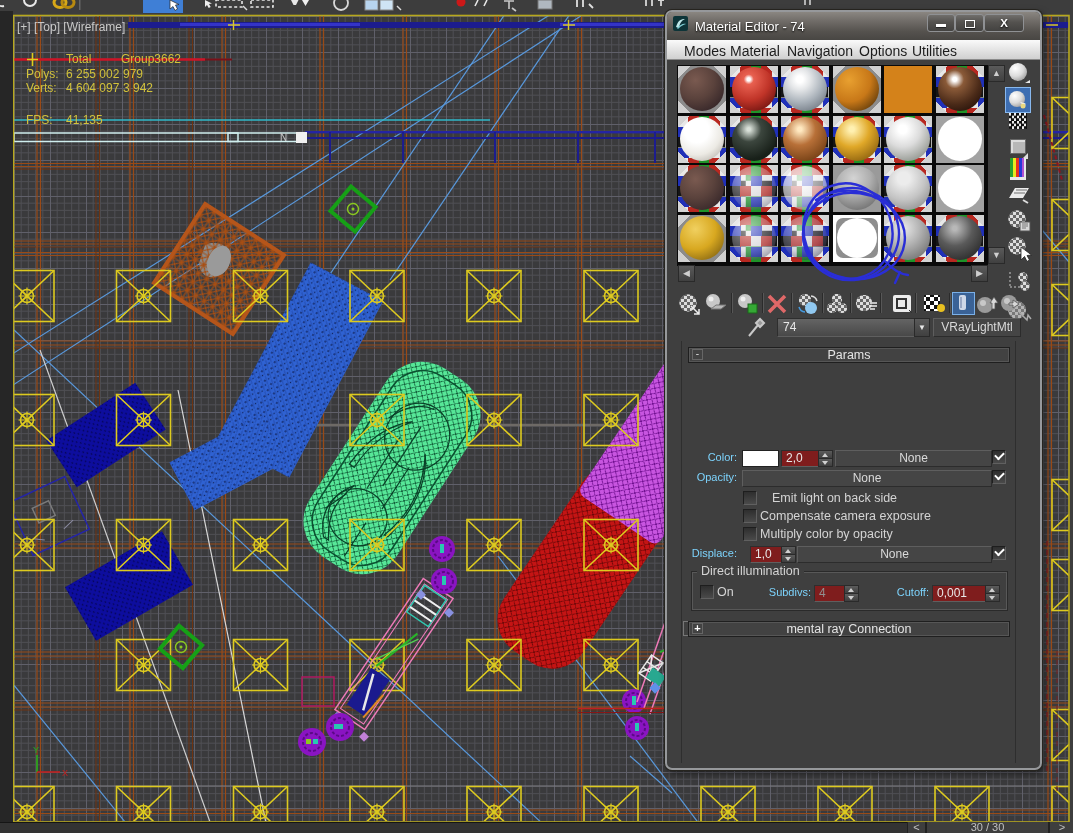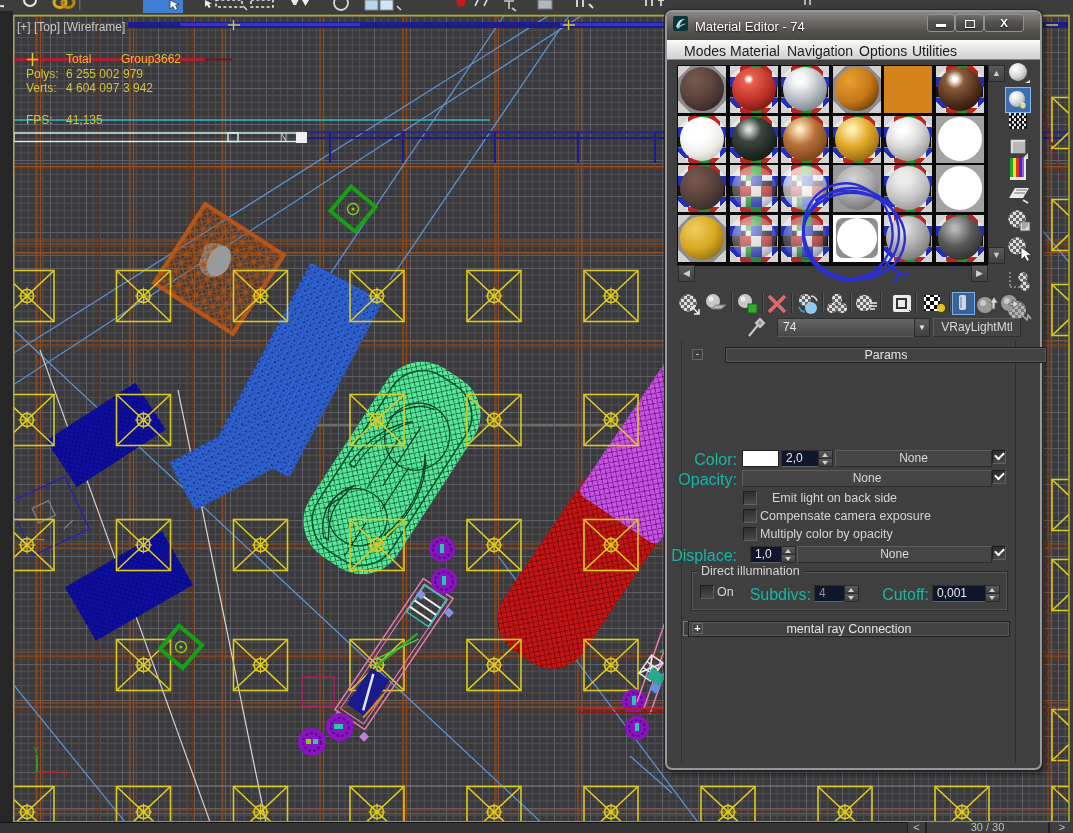--- a/index.html
+++ b/index.html
@@ -41,22 +41,22 @@
 .gry{background:#8c8c8c;background-image:
 linear-gradient(135deg,#d0d0d0 9px,rgba(0,0,0,0) 9px),
 linear-gradient(-135deg,#d0d0d0 9px,rgba(0,0,0,0) 9px),
 linear-gradient(45deg,#d0d0d0 9px,rgba(0,0,0,0) 9px),
 linear-gradient(-45deg,#d0d0d0 9px,rgba(0,0,0,0) 9px);}
 
 .sbtn{position:absolute;background:linear-gradient(#5a5a5a,#404040);border:1px solid #2a2a2a;
 color:#cfcfcf;text-align:center;}
 .sep{position:absolute;width:1px;background:#2b2b2b;border-right:1px solid #575757;}
 
-.lab{position:absolute;color:#14b8a6;font-size:16px;text-align:right;}
-.field{position:absolute;background:#0f172a;border-top:1px solid #2e2e2e;border-left:1px solid #2e2e2e;
+.lab{position:absolute;color:#7dd3fc;font-size:11px;text-align:right;}
+.field{position:absolute;background:#7f1d1d;border-top:1px solid #2e2e2e;border-left:1px solid #2e2e2e;
 border-bottom:1px solid #5f5f5f;border-right:1px solid #5f5f5f;color:#e8e8e8;font-size:12px;}
 .nbtn{position:absolute;background:#454545;border-top:1px solid #5e5e5e;border-left:1px solid #5e5e5e;
 border-bottom:1px solid #2c2c2c;border-right:1px solid #2c2c2c;color:#dadada;font-size:12px;text-align:center;}
 .cb{position:absolute;width:12px;height:12px;background:linear-gradient(#2e2e2e,#4a4a4a);
 border-top:1px solid #1e1e1e;border-left:1px solid #1e1e1e;border-bottom:1px solid #606060;border-right:1px solid #606060;}
 .cb.on:after{content:"";position:absolute;left:2px;top:1px;width:7px;height:4px;
 border-left:2px solid #fff;border-bottom:2px solid #fff;transform:rotate(-45deg);}
 .spin{position:absolute;width:13px;height:7px;background:linear-gradient(#5c5c5c,#3f3f3f);
 border:1px solid #2a2a2a;}
 .spin:after{content:"";position:absolute;left:3px;border-left:3px solid rgba(0,0,0,0);border-right:3px solid rgba(0,0,0,0);}
@@ -648,21 +648,21 @@
     </div>
 
     <svg class="abs" style="left:79px;top:305px" width="20" height="22">
         <path d="M3 19L12 8M10 6l4 -4l4 4l-4 4z" stroke="#c8c8c8" stroke-width="2" fill="#999"></path>
       </svg>
     <div class="field" style="left:110px;top:306px;width:135px;height:17px;background:linear-gradient(#646464,#484848);line-height:17px;padding-left:5px;">74</div>
     <div class="sbtn" style="left:247px;top:306px;width:14px;height:17px;font-size:8px;line-height:17px;color:#e8e8e8;">▼</div>
     <div class="nbtn" style="left:266px;top:306px;width:86px;height:17px;line-height:17px;">VRayLightMtl</div>
 
     <div class="abs" style="left:14px;top:329px;width:333px;height:422px;border-left:1px solid #2e2e2e;border-right:1px solid #2e2e2e;"></div>
-    <div class="roll" style="left:21px;top:335px;width:320px;height:14px;line-height:14px;margin-left:37px;">Params</div>
+    <div class="roll" style="left:21px;top:335px;width:320px;height:14px;line-height:14px;">Params</div>
     <div class="abs" style="left:25px;top:337px;width:9px;height:9px;border:1px solid #666;color:#ddd;font-size:10px;line-height:8px;text-align:center;">-</div>
 
 
     <div class="lab" style="left:0;top:439px;width:70px;">Color:</div>
     <div class="abs" style="left:75px;top:438px;width:35px;height:15px;background:#fff;border:1px solid #222;"></div>
     <div class="field" style="left:114px;top:438px;width:33px;height:15px;line-height:15px;padding-left:4px;">2,0</div>
     <div class="spin up" style="left:151px;top:438px;"></div>
       <div class="spin dn" style="left:151px;top:446px;"></div>
     <div class="nbtn" style="left:168px;top:438px;width:155px;height:15px;line-height:15px;">None</div>
     <div class="cb on" style="left:325px;top:438px;"></div>

